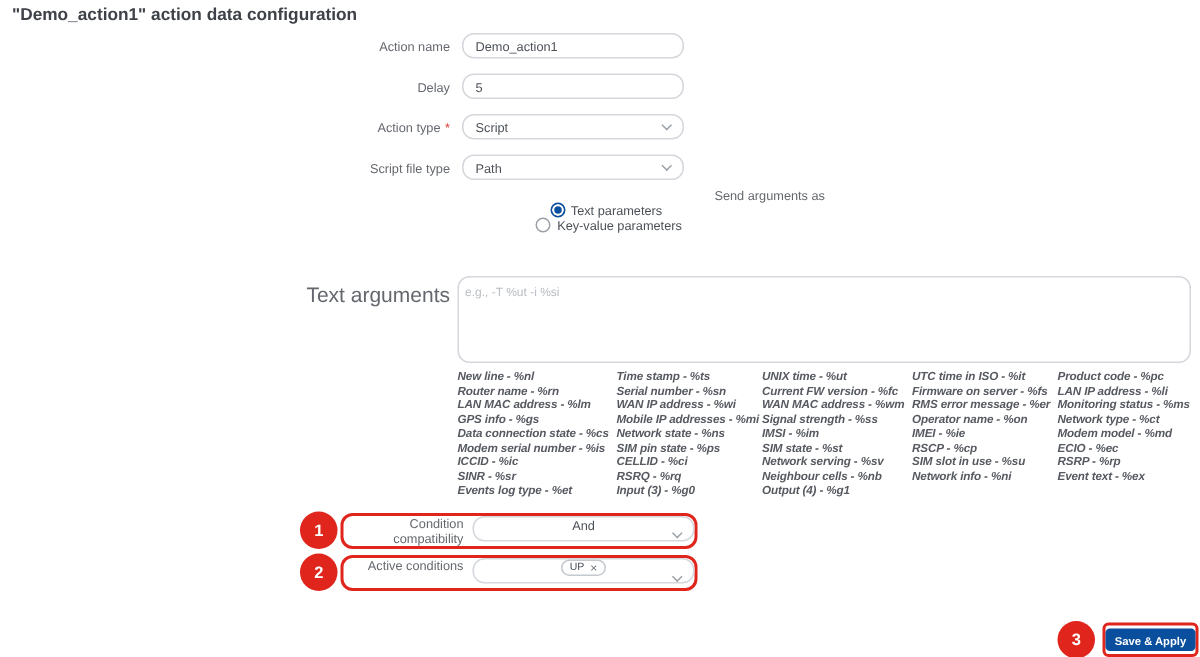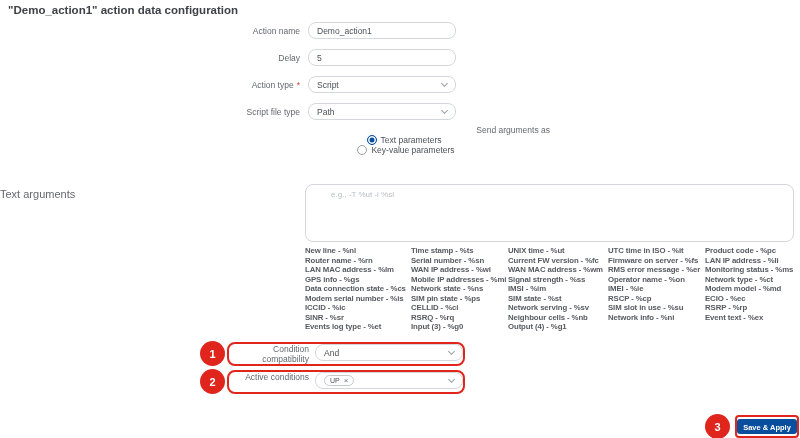--- a/index.html
+++ b/index.html
@@ -25,37 +25,37 @@
   .chevron { width:5px; height:5px; border-right:1.3px solid #9aa0a6; border-bottom:1.3px solid #9aa0a6;
     transform:rotate(45deg); margin-left:auto; margin-top:-2px; }
 
   .radio-row { display:flex; align-items:center; height:16px;flex-direction:column; }
   .radio-opt { display:flex; align-items:center; margin-left:8px; }
   .radio-opt + .radio-opt { margin-left:12px; }
   .radio { width:10px; height:10px; border-radius:50%; border:1px solid #9aa0a6; background:#fff; }
   .radio.selected { border:1px solid #0a4f9e; background:#0a4f9e; box-shadow:inset 0 0 0 1.5px #fff; }
   .radio-label { font-size:8.5px; color:#4b5057; margin-left:4px; white-space:nowrap; }
 
-  .textarea-label { position:absolute; left:0; top:188px; width:300px; text-align:left; font-size:11px; color:#64686e; }
+  .textarea-label { position:absolute; left:0; top:188px; width:300px; text-align:right; font-size:14px; color:#64686e; }
   .textarea { position:absolute; left:305px; top:184px; width:489px; height:58px;
-    border:1px solid #d4d7db; border-radius:8px; resize:none; padding:5px 25px;
+    border:1px solid #d4d7db; border-radius:8px; resize:none; padding:5px 4px;
     font-size:8px; color:#4b5057; font-family:"Liberation Sans", sans-serif; }
   .textarea::placeholder { color:#b8bdc3; }
 
-  .hints { position:absolute; left:305px; top:246px; width:492px; display:flex; }
+  .hints { position:absolute; left:305px; top:246px; width:492px; display:flex;font-style:italic; }
   .hint-col { flex:0 0 auto; }
   .hint-col:nth-child(1){ width:106px; } .hint-col:nth-child(2){ width:97px; }
   .hint-col:nth-child(3){ width:100px; } .hint-col:nth-child(4){ width:97px; }
   .hint-item { font-size:7.8px; font-weight:700; color:#565a60; line-height:9.5px;
     white-space:nowrap; letter-spacing:-0.1px; }
 
   .cond-box { position:absolute; border:2px solid #e0261c; border-radius:8px;
     left:227px; width:238px; height:24px; display:flex; align-items:flex-start; background:#fff; }
   .cond-box .row-label { width:80px; flex:0 0 auto; }
-  .cond-box .select { margin-left:6px; }
+  .cond-box .select { margin-left:6px;flex-direction:column; }
   .cond-box1 { top:342px; }
   .cond-box2 { top:370px; }
 
   .chip { display:inline-flex; align-items:center; height:11px; border:1px solid #c4c9ce;
     border-radius:6px; padding:0 5px; font-size:7px; color:#4b5057; background:#fff; }
   .chip-x { margin-left:4px; color:#6a6e73; font-size:8px; line-height:1; cursor:pointer; }
 
   .step-circle { position:absolute; width:25px; height:25px; border-radius:50%; background:#e0261c;
     color:#fff; font-size:11px; font-weight:700; display:flex; align-items:center; justify-content:center; }
   .step1 { left:200px; top:341px; }

